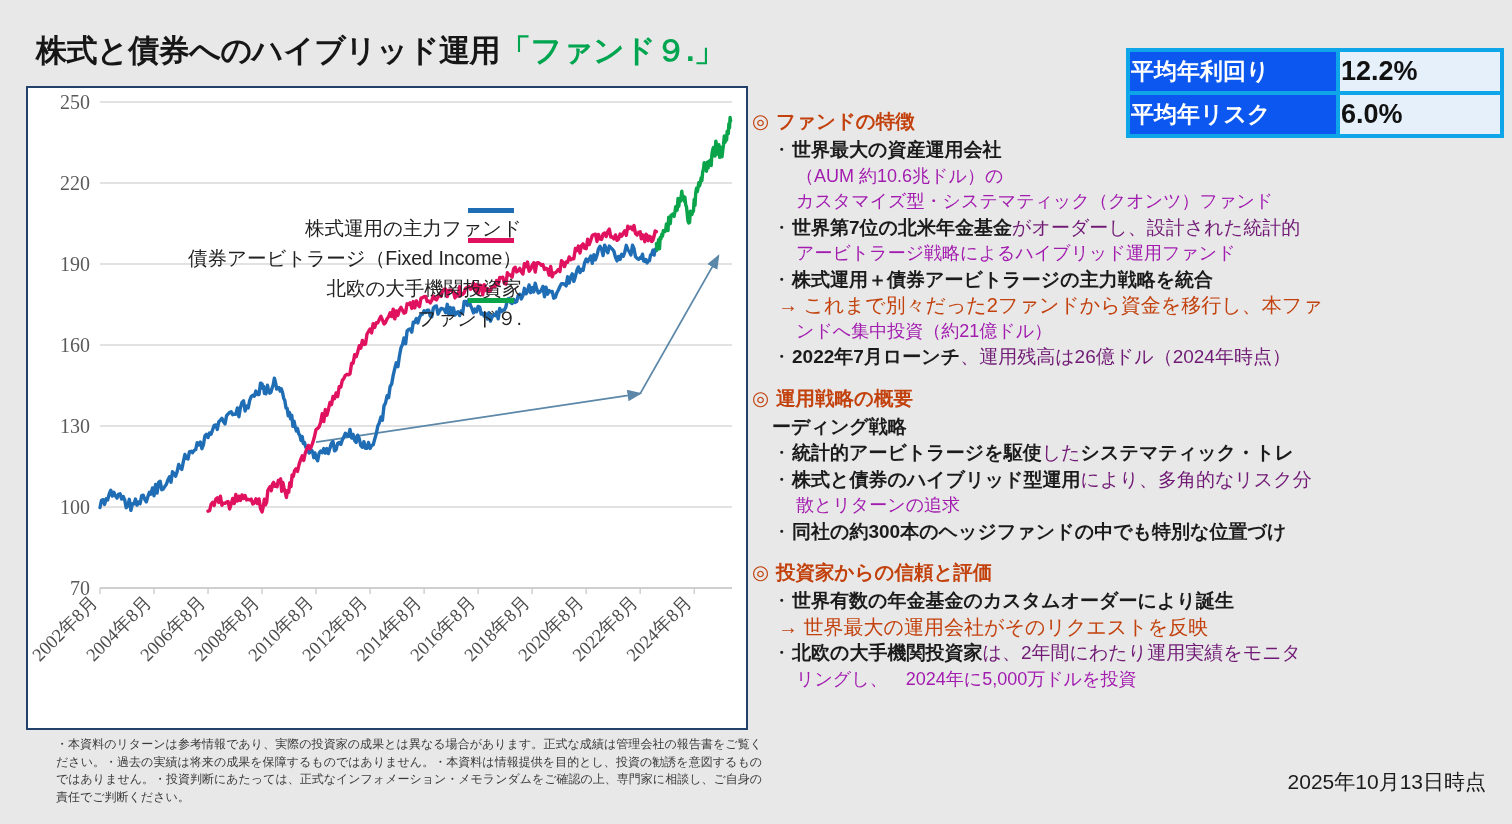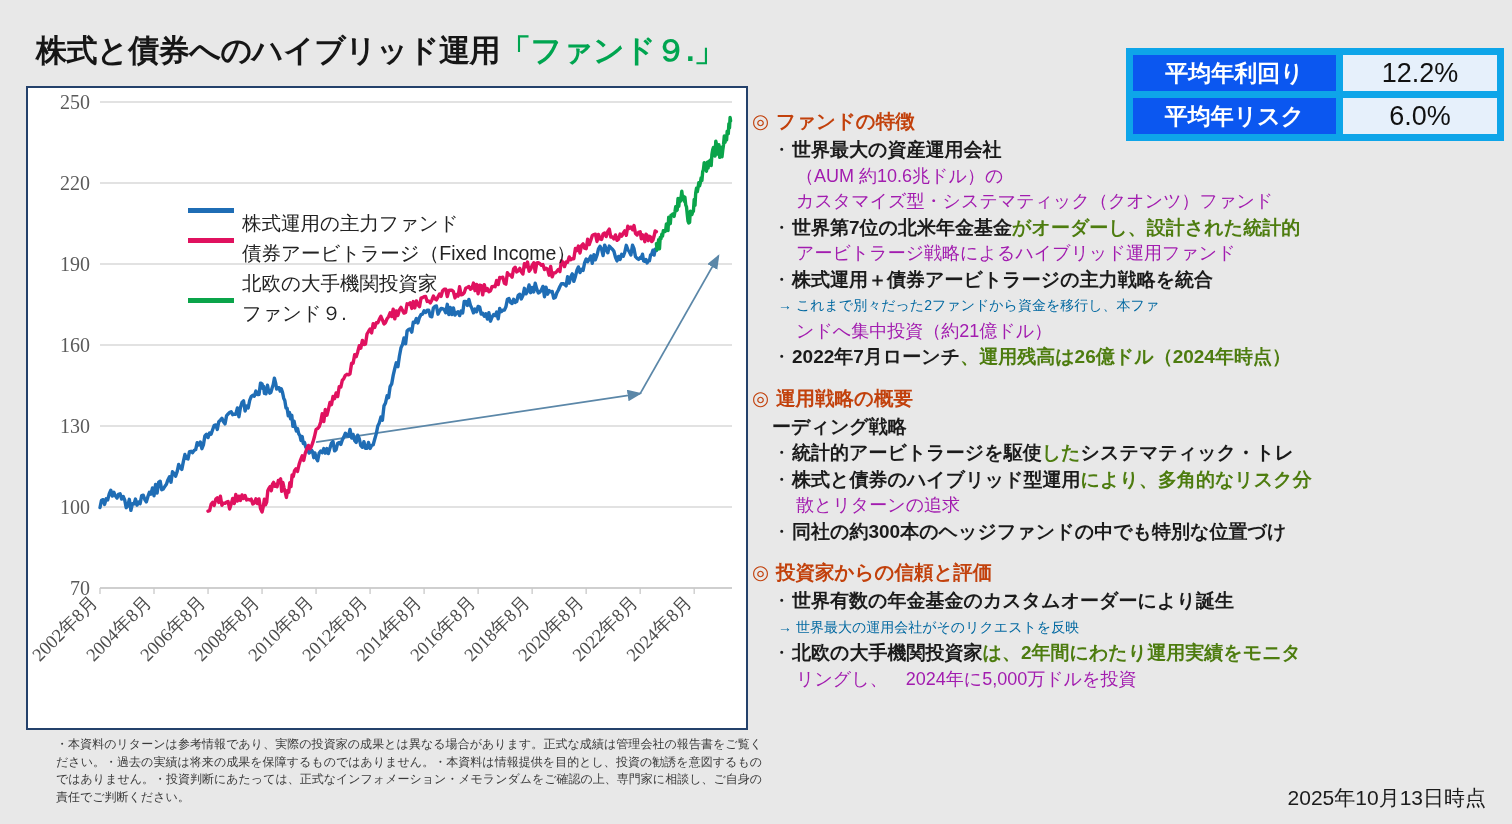--- a/index.html
+++ b/index.html
@@ -28,37 +28,37 @@
   
   #stats-table {
     position: absolute;
     left: 1126px; top: 48px;
     width: 378px;
     border: 2px solid #1d1d1d;
     border-collapse: collapse;
     background: #fff;
   }
   #stats-table td {
-    border: 7px solid #0ea5e9;
+    border: 4px solid #0ea5e9;
     height: 43px;
-    text-align: center;
+    text-align: left;
     vertical-align: middle;
   }
   #stats-table td.label {
     background: #0b57f0;
     color: #ffffff;
     font-size: 23px;
     font-weight: bold;
     width: 210px;
   }
   #stats-table td.value {
     background: #e6f0fb;
     color: #111;
     font-size: 27px;
-    font-weight: normal;
+    font-weight: bold;
   }
 
   
   #chart-panel {
     position: absolute;
     left: 26px; top: 86px;
     width: 722px; height: 644px;
     background: #ffffff;
     border: 2px solid #24416b;
   }
@@ -66,21 +66,21 @@
 
   
   #chart-legend {
     position: absolute;
     left: 160px; top: 120px;
     font-size: 19.5px;
     line-height: 30px;
     color: #222;
     white-space: nowrap;
   }
-  #chart-legend .lrow { display: flex; align-items: flex-start; height: 30px; }
+  #chart-legend .lrow { display: flex; align-items: flex-end; height: 30px; flex-direction: column; }
   #chart-legend .swatch {
     width: 46px; height: 5px; margin-right: 8px; flex: none;
   }
   #chart-legend .swatch.blank { background: transparent; }
   #chart-legend .ltext { display: block; }
 
   
   #disclaimer {
     position: absolute;
     left: 56px; top: 736px;
@@ -107,39 +107,39 @@
   }
   .sec-head .mark { margin-right: 7px; font-weight: normal; }
   .bullet {
     font-size: 19px;
     line-height: 26.5px;
     padding-left: 20px;
     color: #1b1b1b;
   }
   .bullet .dot { margin-right: 1px; }
   .bullet b { font-weight: bold; }
-  .bullet .reg { font-weight: bold; color: #4d7c0f; }
+  .bullet .reg { font-weight: normal; color: #701a75; }
   .sub {
-    font-size: 14px;
+    font-size: 20px;
     line-height: 25.5px;
     padding-left: 44px;
-    color: #0369a1;
+    color: #c2410c;
     text-indent: -18px;
   }
   .sub2 {
     font-size: 18px;
     line-height: 25.5px;
     padding-left: 44px;
     color: #a21caf;
   }
 
   
   #footer-date {
     position: absolute;
-    right: 26px; bottom: 12px;
+    right: 26px; bottom: 28px;
     font-size: 21px;
     color: #1b1b1b;
   }
 </style>
 </head>
 <body>
 
 <div id="slide-title">
   <span>株式と債券へのハイブリッド運用</span><span class="accent" style="color: rgb(0, 165, 80);">「ファンド９.」</span>
 </div>

